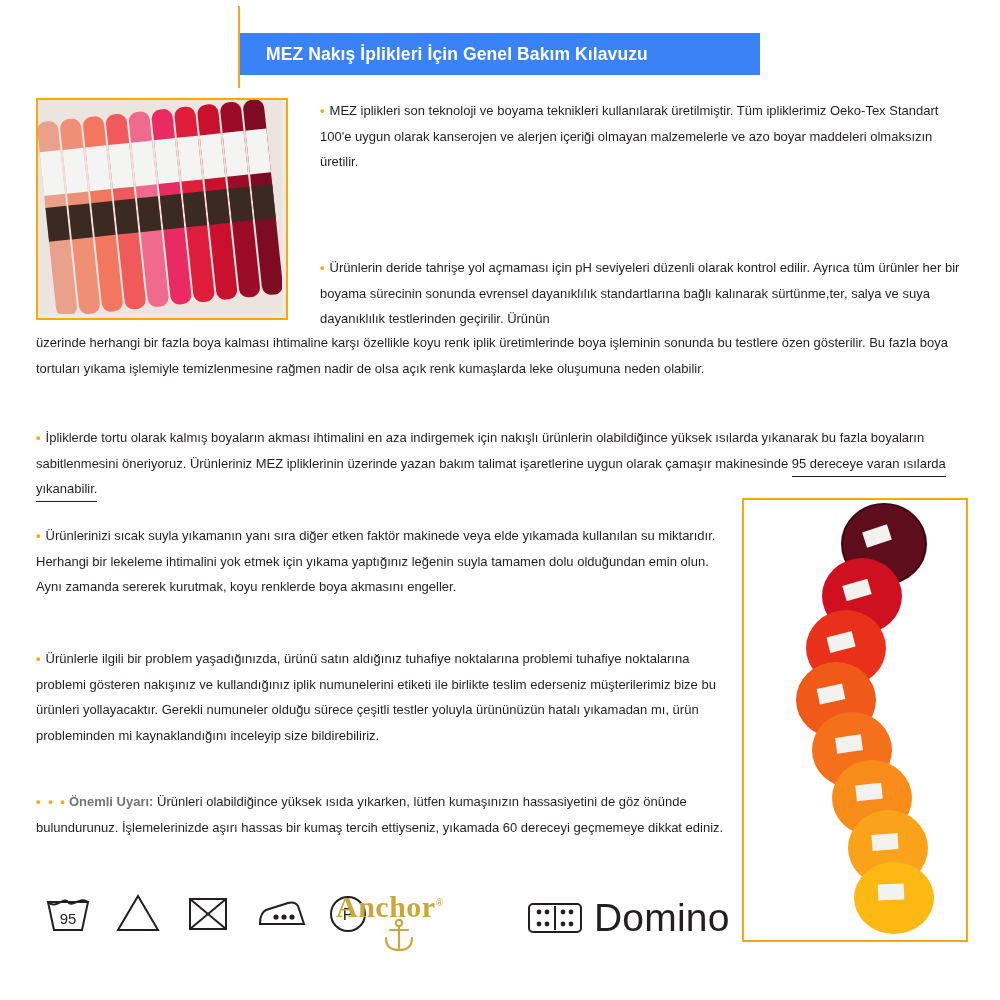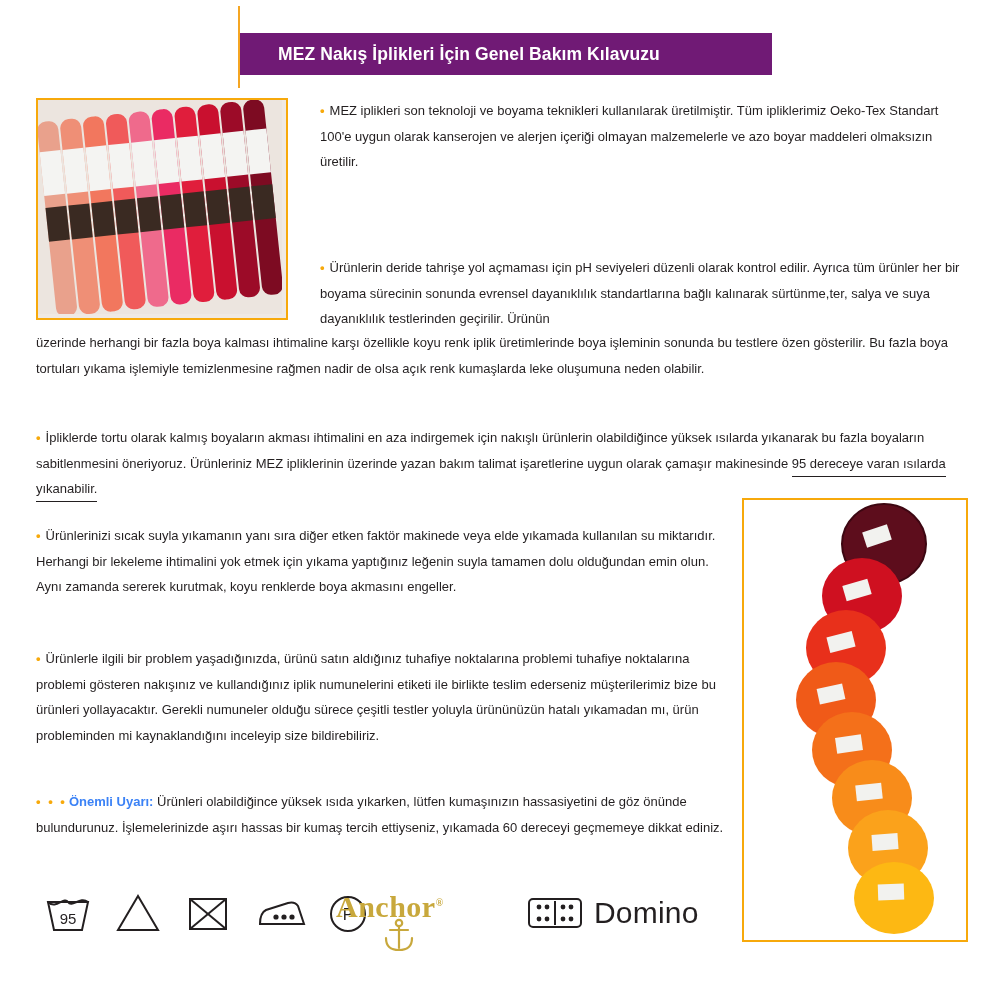--- a/index.html
+++ b/index.html
@@ -28,24 +28,23 @@
     width: 2px;
     height: 82px;
     background: #f5a623;
   }
   .title-band {
     position: absolute;
     left: 240px;
     top: 33px;
     width: 520px;
     height: 42px;
-    background: #701a75;
+    background: #3b82f6;
     display: flex;
     align-items: center;
-    padding-left: 12px;
   }
   .title-band .title-text {
     color: #ffffff;
     font-size: 17.5px;
     font-weight: 600;
     letter-spacing: 0.1px;
     padding-left: 26px;
     white-space: nowrap;
   }
 
@@ -77,21 +76,21 @@
     line-height: 25.5px;
     color: #231f20;
     text-align: left;
   }
   .para .bullet {
     color: #f7a90b;
     font-weight: 700;
     margin-right: 5px;
   }
   .warn-label {
-    color: #3b82f6;
+    color: #737373;
     font-weight: 700;
   }
   .warn-dots {
     color: #f7a90b;
     font-weight: 700;
     letter-spacing: 2px;
     margin-right: 2px;
   }
   .u-line {
     border-bottom: 1px solid #231f20;
@@ -153,21 +152,21 @@
   
   .domino-logo {
     position: absolute;
     left: 528px;
     top: 896px;
     display: flex;
     align-items: center;
     gap: 12px;
   }
   .domino-word {
-    font-size: 30px;
+    font-size: 39px;
     color: #231f20;
     letter-spacing: 0.2px;
     font-family: "Liberation Sans", sans-serif;
   }
   .domino-tile {
     width: 54px;
     height: 30px;
   }
 </style>
 </head>

